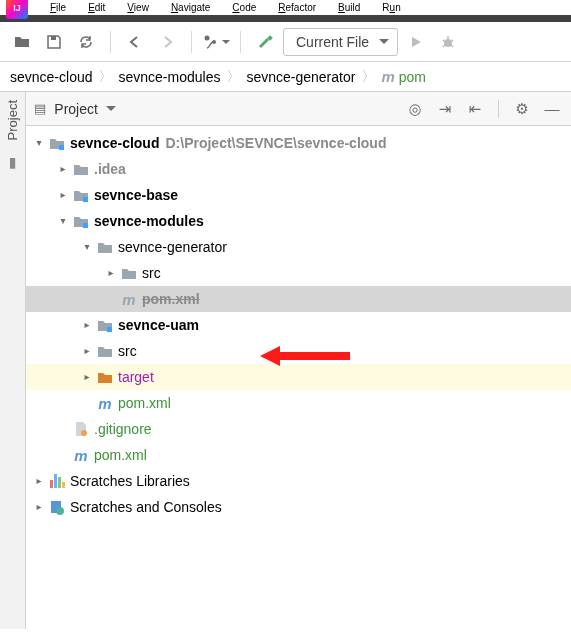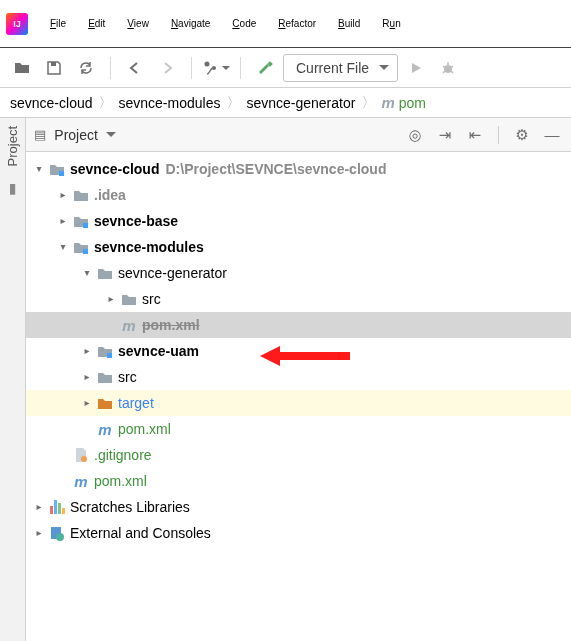--- a/index.html
+++ b/index.html
@@ -11,23 +11,23 @@
     color: #000;
     width: 571px;
     height: 641px;
     overflow: hidden;
     position: relative;
   }
   
   .menubar {
     display: flex;
     align-items: center;
-    height: 48px;
+    height: 22px;
     padding: 0 6px;
-    border-bottom: 1px solid #404040;
+    border-bottom: 7px solid #404040;
     gap: 2px;
   }
   .app-icon {
     width: 22px; height: 22px;
     background: linear-gradient(135deg,#f60 0%,#f0c 50%,#08f 100%);
     border-radius: 3px;
     display:flex;align-items:center;justify-content:center;
     color:#fff;font-size:9px;font-weight:bold;
     margin-right: 10px;
   }
@@ -134,21 +134,21 @@
   }
   .lib-ic span{width:3px;background:#8bc34a;}
   .lib-ic span:nth-child(1){height:8px;background:#e57373;}
   .lib-ic span:nth-child(2){height:14px;background:#64b5f6;}
   .lib-ic span:nth-child(3){height:11px;background:#81c784;}
   .lib-ic span:nth-child(4){height:6px;background:#ffb74d;}
   .file-ic { color:#9aa7b0; }
   .bold { font-weight:600; }
   .grey { color:#8a8a8a;font-weight:bold; }
   .green { color:#3e933a; }
-  .brown { color:#3b82f6; }
+  .brown { color:#a21caf; }
   .strike { text-decoration: line-through; text-decoration-color:#8a8a8a; }
   .row-selected { background:#d6d6d6; }
   .row-hl { background:#fffbe0; }
   
   .red-arrow {
     position:absolute;
     left:260px; top:340px;
     pointer-events:none;
   }
   svg { display:block; }
@@ -424,21 +424,21 @@
 
       <div class="tree-row">
         <span class="indent" style="width:6px"></span>
         <span class="arrow">▸</span>
         <span class="node-ic">
           <svg width="16" height="16">
               <rect x="2" y="2" width="10" height="12" fill="#5896d6"></rect>
               <circle cx="11" cy="12" r="4" fill="#4db39e"></circle>
             </svg>
         </span>
-        <span>External and Consoles</span>
+        <span>Scratches and Consoles</span>
       </div>
 
     </div>
   </div>
 </div>
 
 <div class="red-arrow">
   <svg width="100" height="40">
     <polygon points="0,16 20,6 20,12 90,12 90,20 20,20 20,26" fill="#ff1a1a"></polygon>
   </svg>

